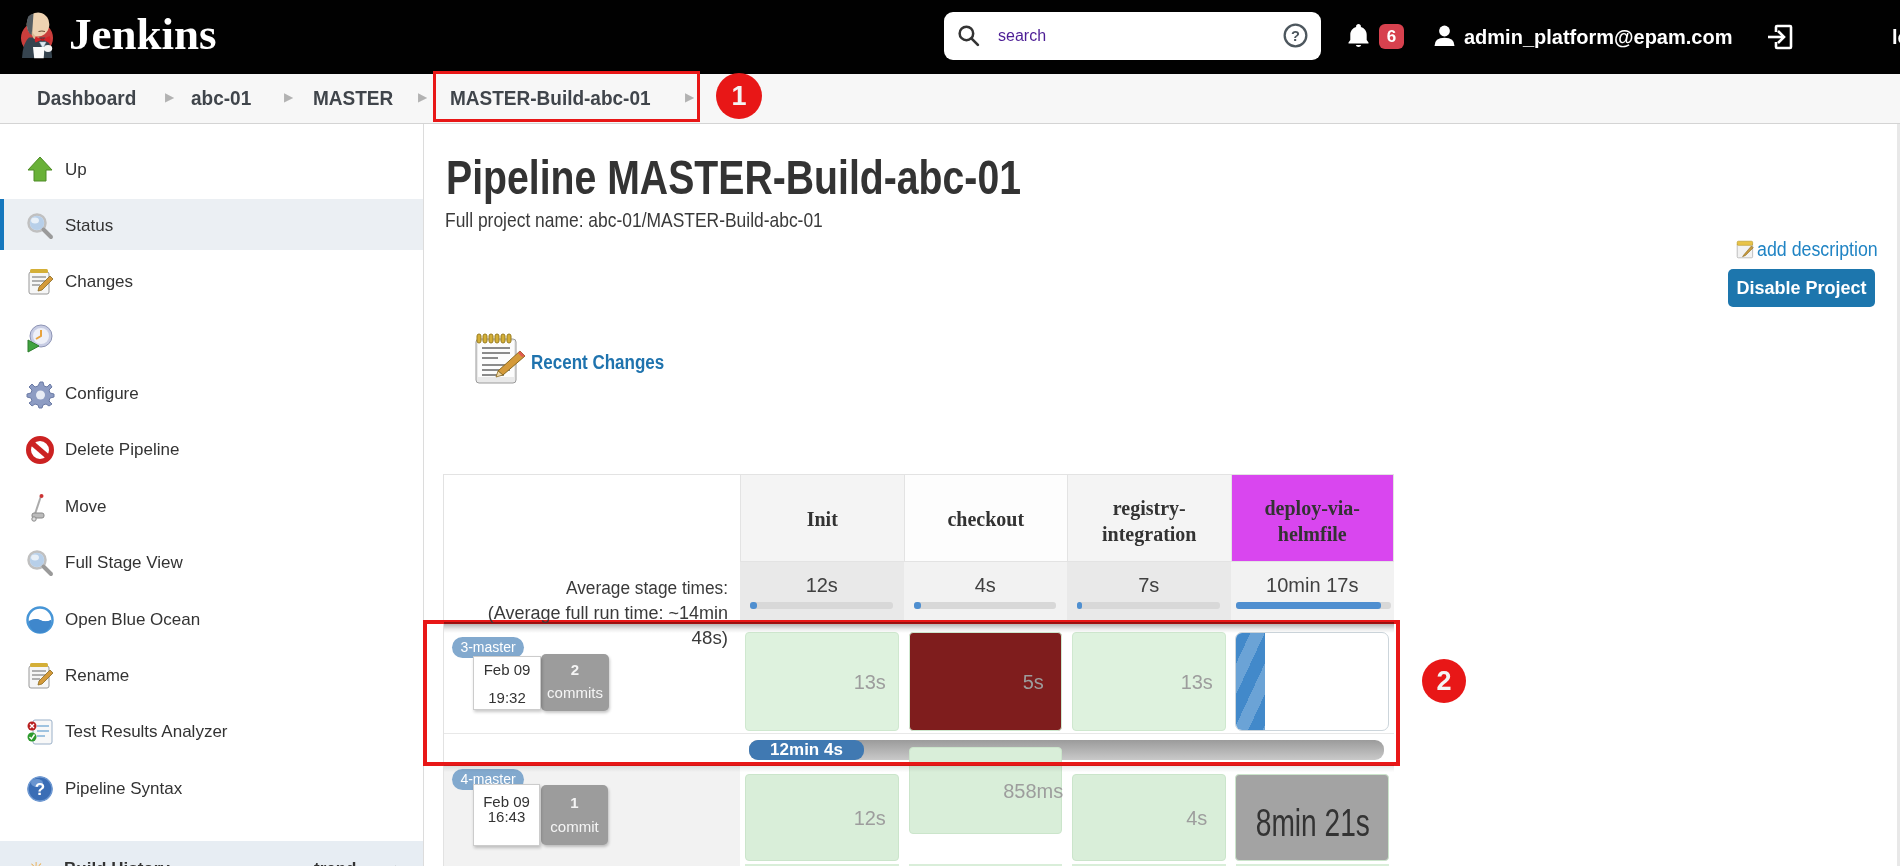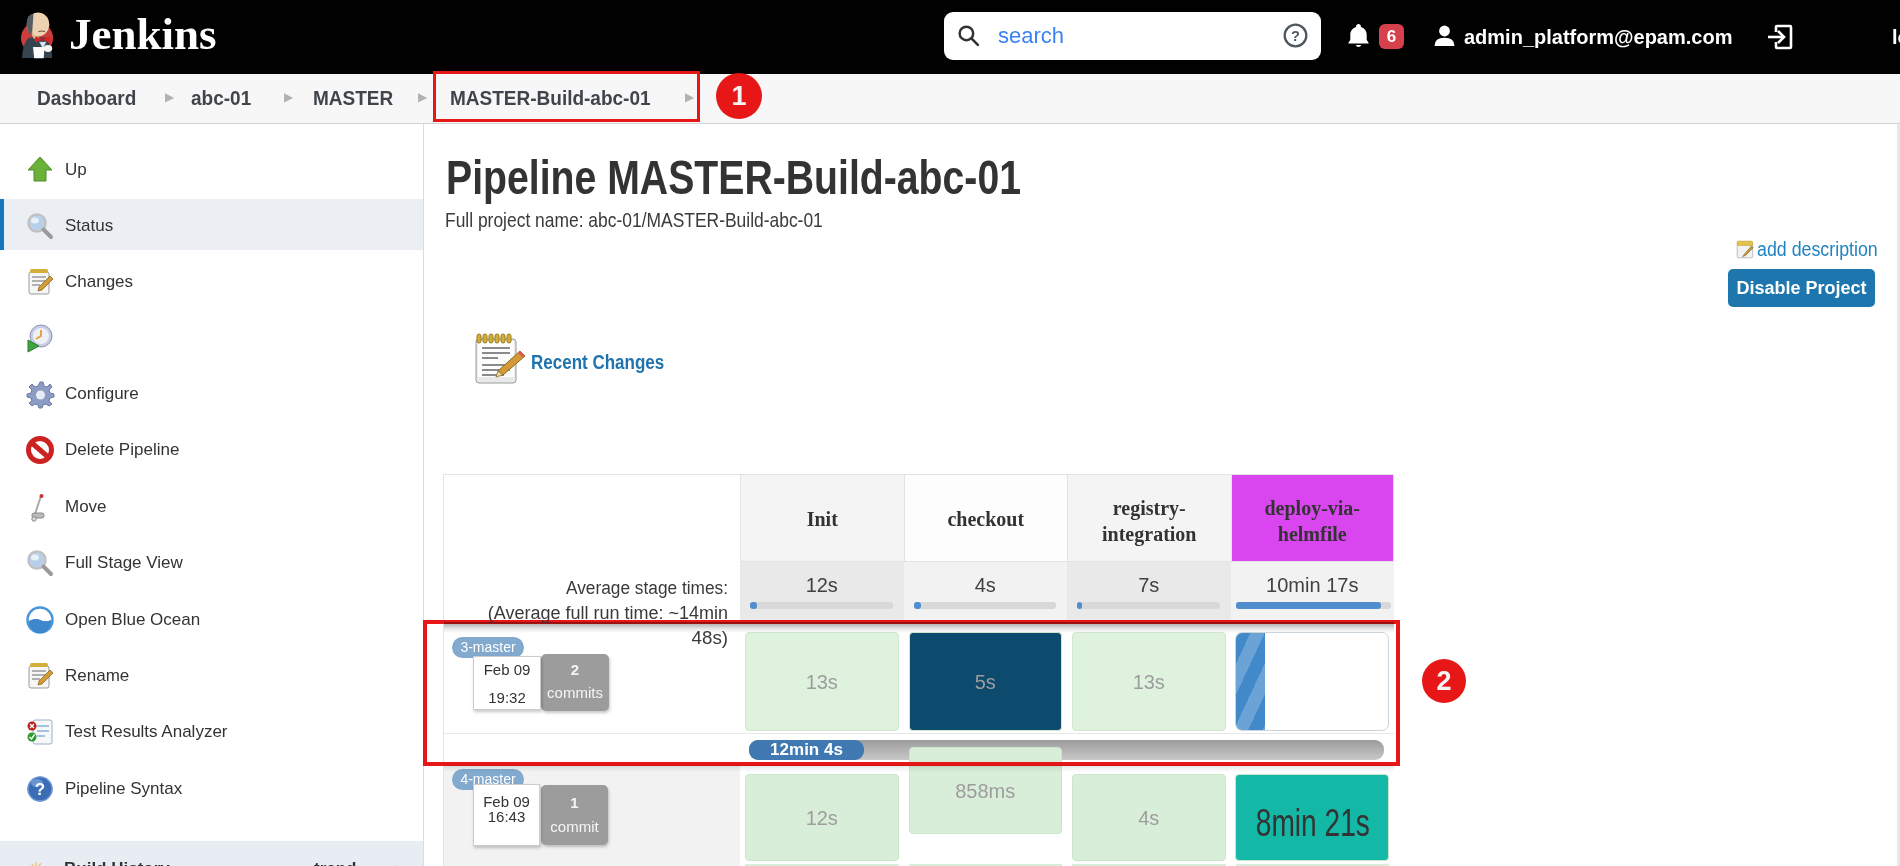--- a/index.html
+++ b/index.html
@@ -6,21 +6,21 @@
 html,body { width:1900px; height:866px; overflow:hidden; background:#fff;
   font-family:"Liberation Sans", sans-serif; }
 #page { position:relative; width:1900px; height:866px; overflow:hidden; }
 .abs { position:absolute; }
 
 
 #topbar { left:0; top:0; width:1900px; height:74px; background:#010101; }
 #logotext { left:69px; top:8px; color:#fff; font-family:"Liberation Serif",serif;
   font-weight:bold; font-size:45px; line-height:52px; }
 #searchbox { left:944px; top:12px; width:377px; height:48px; background:#fff; border-radius:9px; }
-#searchph { left:998px; top:12px; height:44px; line-height:48px; font-size:22px; color:#3b82f6; }
+#searchph { left:998px; top:12px; height:44px; line-height:48px; font-size:16px; color:#4c1d95; }
 #badge6 { left:1379px; top:24px; width:25px; height:25px; background:#d7414e; border-radius:6px;
   color:#fff; font-weight:bold; font-size:17px; text-align:center; line-height:25px; }
 .toptext { color:#fff; font-weight:bold; font-size:20px; line-height:74px; top:0; }
 
 
 #crumbbar { left:0; top:74px; width:1900px; height:50px; background:#f7f7f7;
   border-bottom:1px solid #d4d4d4; }
 .crumb { top:74px; height:49px; line-height:49px; font-size:20px; font-weight:bold; color:#40454b; transform:scaleX(0.95); transform-origin:left top; white-space:nowrap; }
 .chev { top:74px; height:49px; line-height:47px; font-size:12px; color:#b2b2b2; }
 #redbox1 { left:433px; top:71px; width:267px; height:51px; border:3px solid #e81717; }
@@ -46,21 +46,21 @@
 #stageview { left:445px; top:423px; font-size:34px; font-weight:bold; color:#333; line-height:40px; white-space:nowrap; }
 
 
 .hcell { top:474px; height:88px; border:1px solid #e3e3e3;font-family:Liberation Serif, serif; }
 .hlbl { width:100%; text-align:center; font-weight:bold; font-size:20px; color:#333; line-height:26px; }
 .acell { top:562px; height:59px; }
 .albl { width:100%; text-align:center; font-size:20px; color:#414141; }
 .track { top:602px; height:7px; border-radius:3px; background:#d8d8d8; }
 .tfill { top:602px; height:7px; border-radius:3px; background:#4f8fd0; }
 .gcell { border-radius:4px; text-align:center; }
-.gtxt { width:100%; text-align:center; font-size:20px; color:#9d9d9d; }
+.gtxt { width:100%; text-align:center; font-size:20px; color:#9d9d9d;margin-left:48px; }
 .avglbl { font-size:18px; line-height:22px; color:#3a3a3a; text-align:right; z-index:5; transform:scaleX(0.92); transform-origin:right top; }
 #redbox2 { left:423px; top:620px; width:977px; height:146px; border:4px solid #e81717; }
 #redc2 { left:1422px; top:659px; width:44px; height:44px; border-radius:50%; background:#e81717;
   color:#f4f4f4; font-weight:bold; font-size:27px; text-align:center; line-height:44px; }
 .pill { width:72px; height:21px; border-radius:11px; background:#82a9ce; color:#fff;
   font-weight:normal; font-size:14px; text-align:center; line-height:21px; }
 .datebox { width:68px; background:#fff; border:1px solid #ccc; box-shadow:1px 2px 3px rgba(0,0,0,0.22);
   font-size:15px; line-height:15px; color:#333; text-align:center; }
 .graybox { width:68px; background:#9c9c9c; border-radius:5px; box-shadow:1px 2px 3px rgba(0,0,0,0.22);
   color:#f5f5f5; font-size:15px; line-height:15px; text-align:center; }
@@ -349,21 +349,21 @@
       <div class="abs avglbl" style="left:430px;top:602px;width:298px;transform:scaleX(1);">(Average full run time: ~14min</div>
       <div class="abs avglbl" style="left:430px;top:627px;width:298px;transform:scaleX(1.04);">48s)</div>
       <div class="abs" style="left:444px;top:621px;width:950px;height:1px;background:#e3e3e3"></div>
       <div class="abs" style="left:444px;top:622px;width:950px;height:13px;background:linear-gradient(rgba(0,0,0,0.37), rgba(0,0,0,0.08) 55%, rgba(0,0,0,0) 85%);z-index:2"></div>
       <div class="abs" style="left:444px;top:765px;width:950px;height:8px;background:linear-gradient(rgba(0,0,0,0.10), rgba(0,0,0,0) 90%);z-index:2"></div>
       <div class="abs" style="left:444px;top:622px;width:296px;height:141px;background:#fff"></div>
       <div class="abs" style="left:444px;top:733px;width:950px;height:1px;background:#e8e8e8"></div>
       <div class="abs gcell" style="left:745px;top:632px;width:153.5px;height:99px;background:#def2de;border:1px solid #cfe8cf;">
         <div class="gtxt" style="position:absolute;top:38px;left:0">13s</div>
       </div>
-      <div class="abs gcell" style="left:908.5px;top:632px;width:153.5px;height:99px;background:#0c4a6e;border:1px solid #cfe8cf;">
+      <div class="abs gcell" style="left:908.5px;top:632px;width:153.5px;height:99px;background:#7f1d1d;border:1px solid #cfe8cf;">
         <div class="gtxt" style="position:absolute;top:38px;left:0">5s</div>
       </div>
       <div class="abs gcell" style="left:1072px;top:632px;width:153.5px;height:99px;background:#def2de;border:1px solid #cfe8cf;">
         <div class="gtxt" style="position:absolute;top:38px;left:0">13s</div>
       </div>
       <div class="abs gcell" style="left:1235px;top:632px;width:154px;height:99px;background:#fff;border:1px solid #ccd5db;border-radius:7px;overflow:hidden;">
         <div style="position:absolute;left:0;top:0;width:29px;height:99px;background:repeating-linear-gradient(115deg,#4289ca 0 13px,#6ba3d6 13px 26px);"></div>
       </div>
       <div class="abs pill" style="left:452px;top:637px;">3-master</div>
       <div class="abs graybox" style="left:541px;top:654px;height:57px;">
@@ -379,21 +379,21 @@
       <div class="abs" style="left:444px;top:765px;width:296px;height:101px;background:#f2f2f2"></div>
       <div class="abs gcell" style="left:745px;top:774px;width:153.5px;height:87px;background:#d9eed9;border:1px solid #cbe5cb;">
         <div class="gtxt" style="position:absolute;top:32px;left:0">12s</div>
       </div>
       <div class="abs gcell" style="left:908.5px;top:747px;width:153.5px;height:87px;background:#d9eed9;border:1px solid #cbe5cb;">
         <div class="gtxt" style="position:absolute;top:32px;left:0">858ms</div>
       </div>
       <div class="abs gcell" style="left:1072px;top:774px;width:153.5px;height:87px;background:#d9eed9;border:1px solid #cbe5cb;">
         <div class="gtxt" style="position:absolute;top:32px;left:0">4s</div>
       </div>
-      <div class="abs gcell" style="left:1235px;top:774px;width:154px;height:87px;background:#14b8a6;border:1px solid #cbe5cb;">
+      <div class="abs gcell" style="left:1235px;top:774px;width:154px;height:87px;background:#a3a3a3;border:1px solid #cbe5cb;">
         <div style="position:absolute;top:29px;left:0;width:100%;text-align:center;font-size:38px;line-height:38px;color:#333;transform:scaleX(0.74);white-space:nowrap;">8min 21s</div>
       </div>
       <div class="abs pill" style="left:452px;top:769px;">4-master</div>
       <div class="abs graybox" style="left:541px;top:785px;width:67px;height:60px;">
         <div style="margin-top:10px;font-weight:bold;">1</div>
         <div style="margin-top:9px;">commit</div>
       </div>
       <div class="abs datebox" style="left:473px;top:784px;width:67px;height:62px;">
         <div style="margin-top:9px;">Feb 09</div>
         <div style="">16:43</div>

